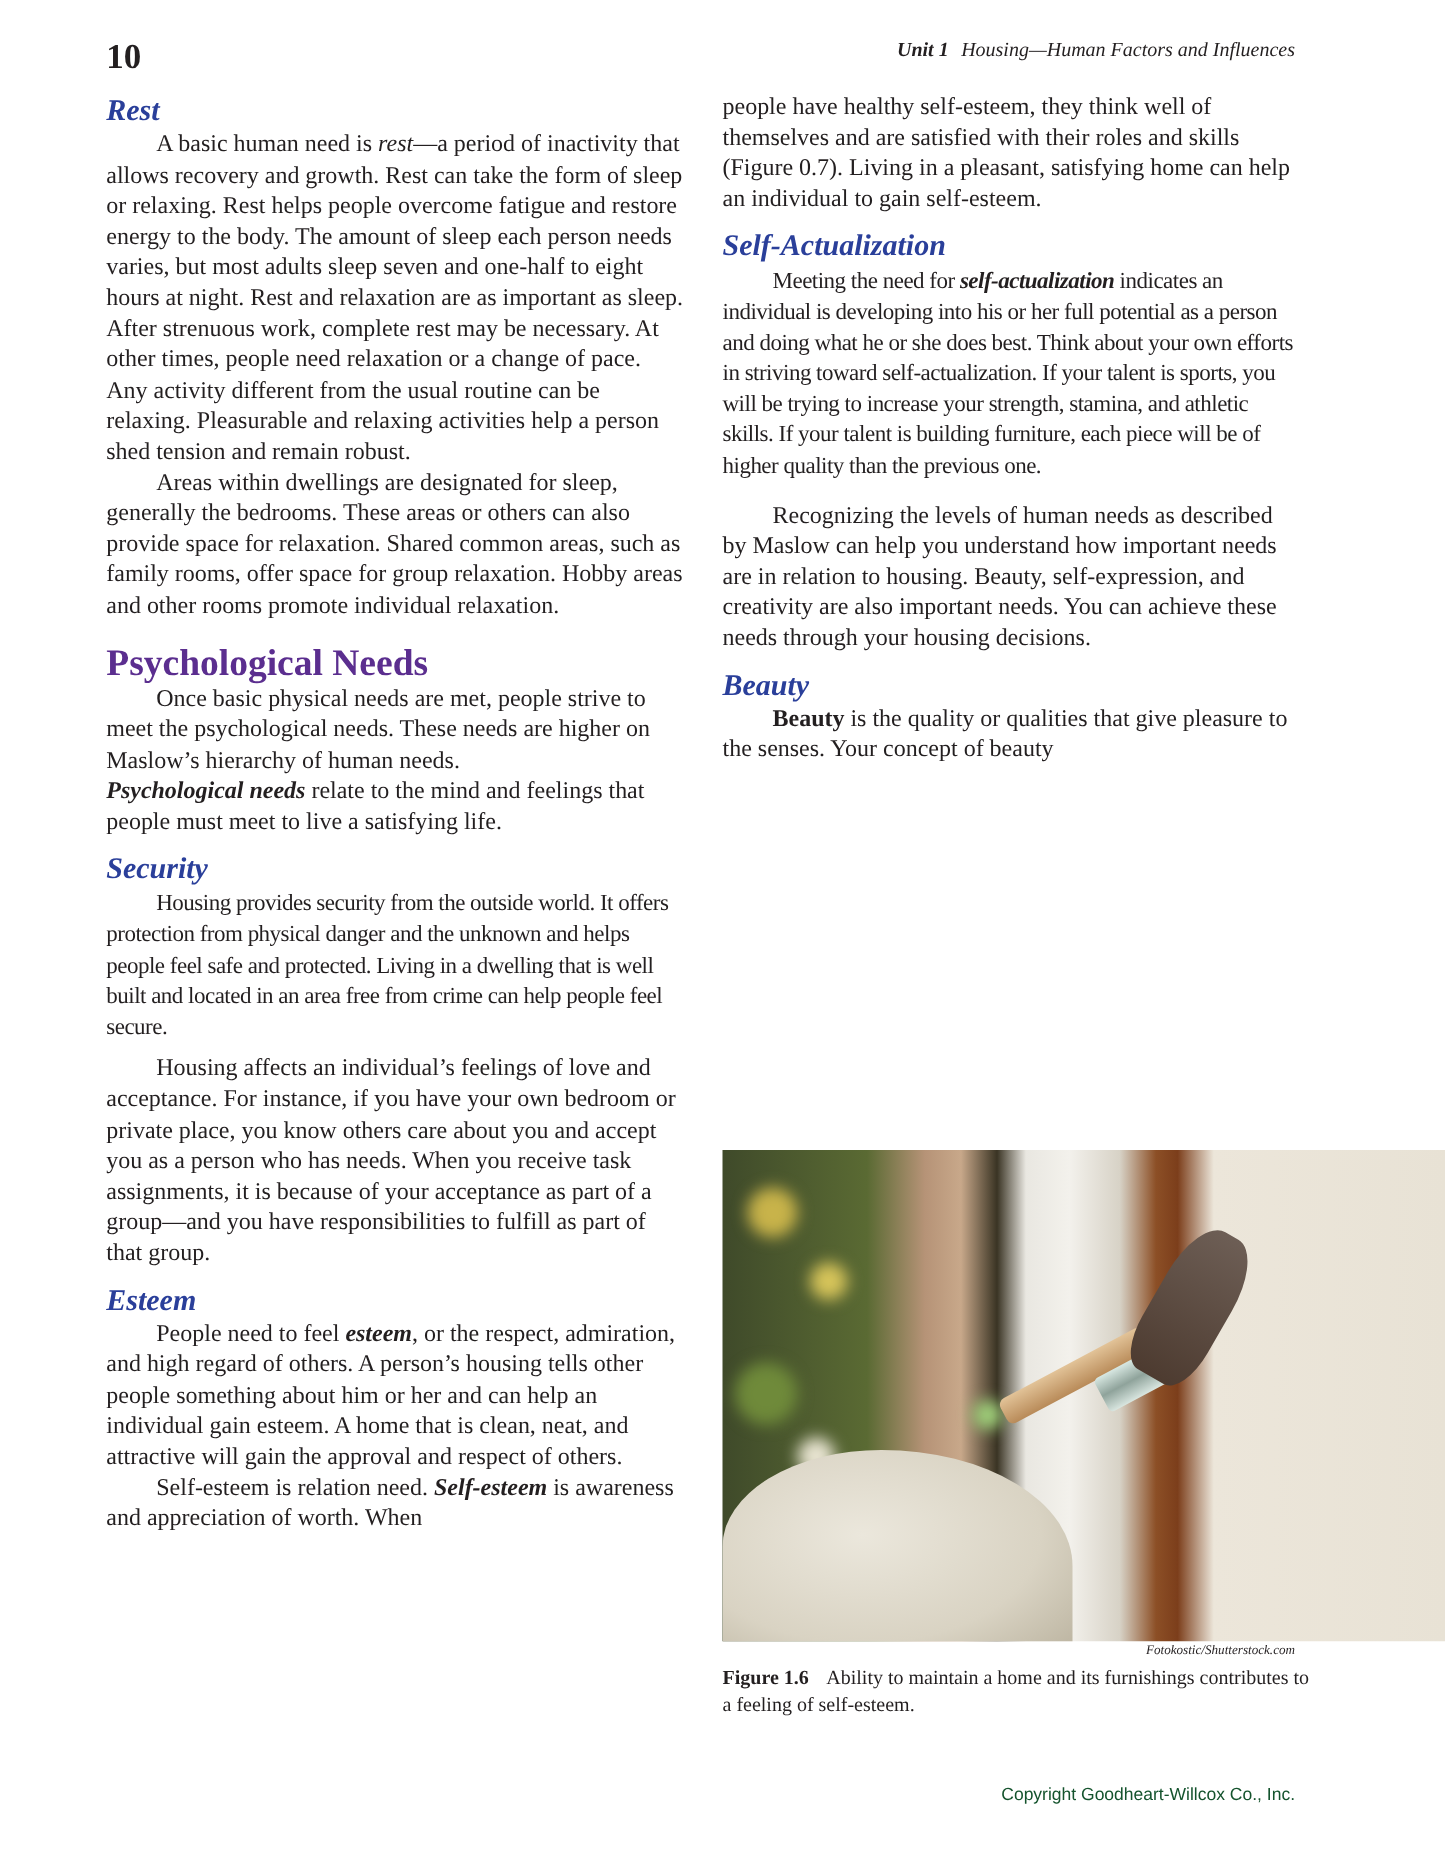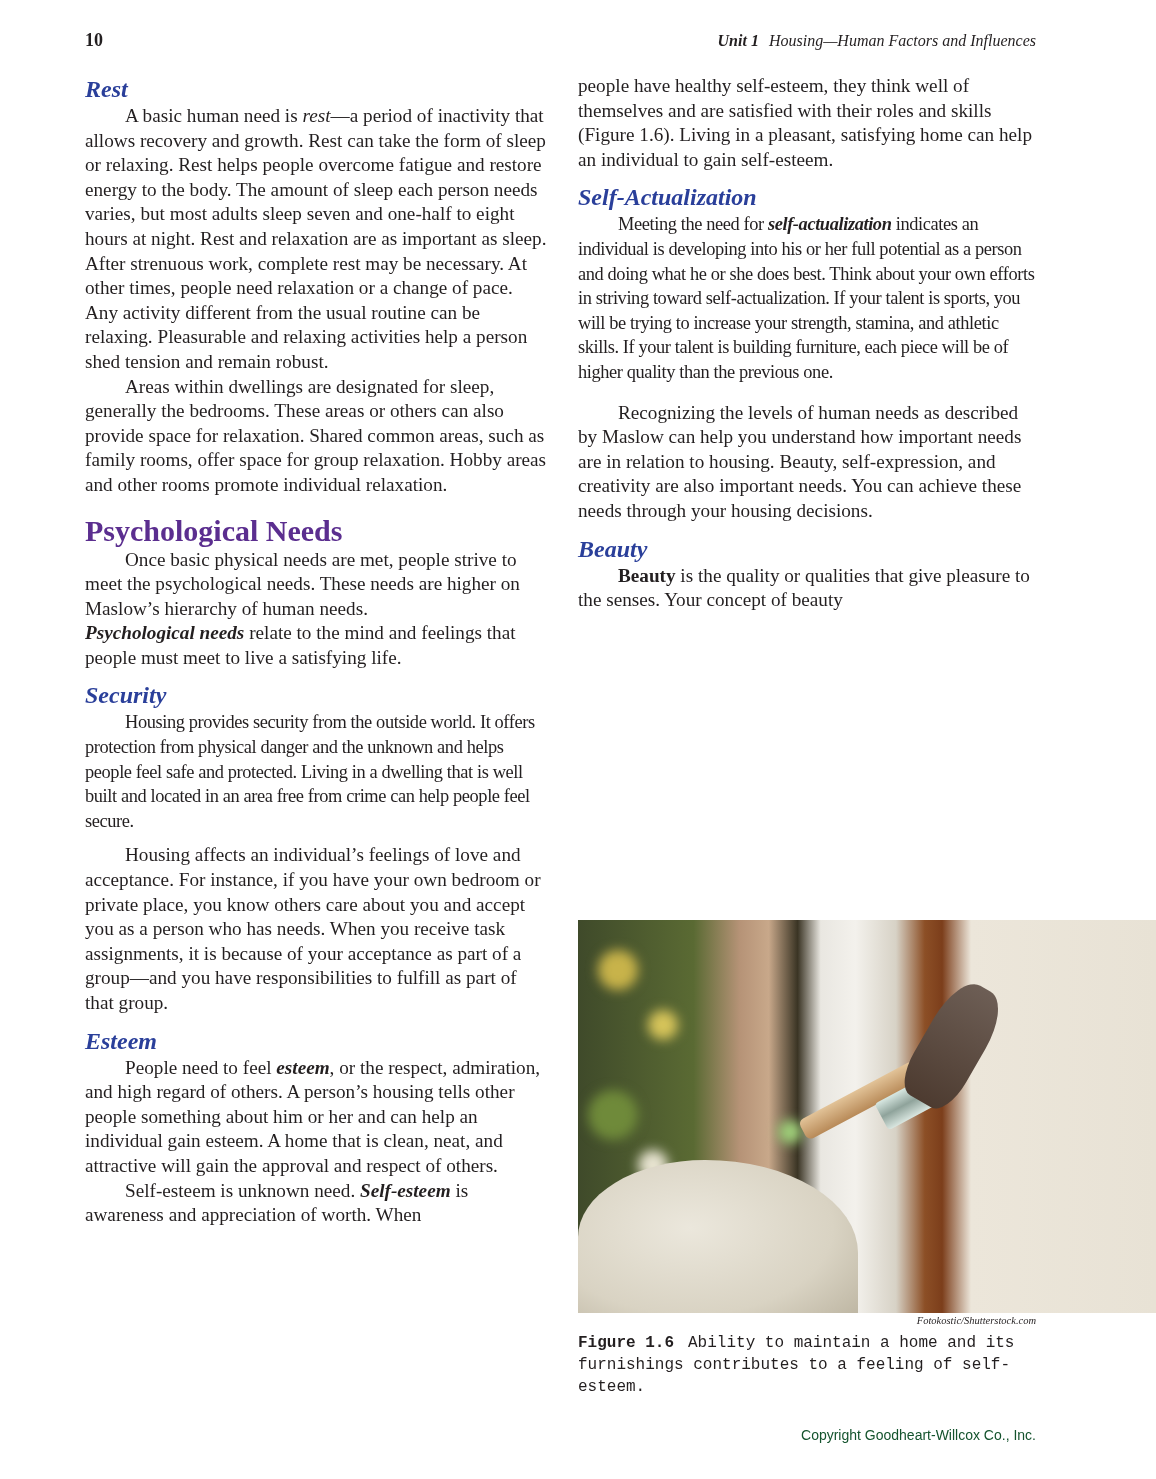--- a/index.html
+++ b/index.html
@@ -1,19 +1,19 @@
 <!DOCTYPE html>
 <html><head>
 <meta charset="utf-8">
 <style>
   html, body { margin: 0; padding: 0; background: #ffffff; }
   body { width: 1156px; height: 1479px; position: relative; overflow: hidden;
          font-family: "DejaVu Serif", "Liberation Serif", serif; color: #231f20; }
   .page-num { position: absolute; left: 85px; top: 30px; font-family: "Liberation Serif", serif;
-              font-weight: bold; font-size: 18px; }
+              font-weight: bold; font-size: 28px; }
   .running-head { position: absolute; right: 120px; top: 32px; font-family: "Liberation Serif", serif;
                   font-style: italic; font-size: 16px; color: #231f20; }
   .running-head .unit { font-weight: bold; margin-right: 10px; }
   .col { position: absolute; top: 74px; width: 462px; }
   .col.left { left: 85px; }
   .col.right { left: 578px; top: 74px; }
   p { margin: 0; font-family: "Liberation Serif", serif; font-size: 19.2px; line-height: 24.6px; text-indent: 40px; }
   p.noindent { text-indent: 0; }
   p.tight { font-size: 18.4px; letter-spacing: -0.4px; }
   h3 { margin: 0; font-family: "Liberation Serif", serif; font-style: italic; font-weight: bold;
@@ -33,21 +33,21 @@
   .figure .brush-handle { position: absolute; left: 225px; top: 200px; width: 130px; height: 22px;
                           background: linear-gradient(180deg, #e2c398, #b88a58); transform: rotate(-28deg);
                           transform-origin: left center; border-radius: 6px; }
   .figure .brush-ferrule { position: absolute; left: 300px; top: 168px; width: 60px; height: 30px;
                            background: linear-gradient(180deg, #d8e8e2, #8fa39b, #d9e6e0); transform: rotate(-28deg); border-radius: 4px; }
   .figure .bristles { position: absolute; left: 345px; top: 60px; width: 60px; height: 130px;
                       background: linear-gradient(180deg, #6d5e55, #4d3b30); border-radius: 40% 40% 30% 30%;
                       transform: rotate(30deg); }
   .credit { position: absolute; right: 120px; top: 1315px; font-family: Liberation Serif, serif;
             font-style: italic; font-size: 10.5px; color: #231f20; }
-  .caption { position: absolute; left: 578px; top: 1332px; width: 470px; font-family: Liberation Mono, monospace;
+  .caption { position: absolute; left: 578px; top: 1332px; width: 470px; font-family: Liberation Serif, serif;
              font-size: 16px; line-height: 22px; color: #231f20; }
   .caption .fig-label { font-weight: bold; margin-right: 14px; }
   .copyright { position: absolute; right: 120px; top: 1427px; font-family: "Liberation Sans", sans-serif;
                font-size: 14px; color: #14532d; }
 </style>
 </head>
 <body>
 
 <div class="page-num">10</div>
 <div class="running-head"><span class="unit">Unit 1</span><span>Housing—Human Factors and Influences</span></div>
@@ -60,25 +60,25 @@
   <h2>Psychological Needs</h2>
   <p><span>Once basic physical needs are met, people strive to meet the psychological needs. These needs are higher on Maslow’s hierarchy of human needs.</span><br><em class="term">Psychological needs</em><span> relate to the mind and feelings that people must meet to live a satisfying life.</span></p>
   <div class="gap-m"></div>
   <h3>Security</h3>
   <p class="tight">Housing provides security from the outside world. It offers protection from physical danger and the unknown and helps people feel safe and protected. Living in a dwelling that is well built and located in an area free from crime can help people feel secure.</p>
   <div class="gap-m"></div>
   <p>Housing affects an individual’s feelings of love and acceptance. For instance, if you have your own bedroom or private place, you know others care about you and accept you as a person who has needs. When you receive task assignments, it is because of your acceptance as part of a group—and you have responsibilities to fulfill as part of that group.</p>
   <div class="gap-m"></div>
   <h3>Esteem</h3>
   <p><span>People need to feel </span><em class="term">esteem</em><span>, or the respect, admiration, and high regard of others. A person’s housing tells other people something about him or her and can help an individual gain esteem. A home that is clean, neat, and attractive will gain the approval and respect of others.</span></p>
-  <p><span>Self-esteem is unknown need. </span><em class="term">Self-esteem</em><span> is awareness and appreciation of worth. When</span></p>
+  <p><span>Self-esteem is relation need. </span><em class="term">Self-esteem</em><span> is awareness and appreciation of worth. When</span></p>
 </div>
 
 <div class="col right">
-  <p class="noindent">people have healthy self-esteem, they think well of themselves and are satisfied with their roles and skills (Figure 1.6). Living in a pleasant, satisfying home can help an individual to gain self-esteem.</p>
+  <p class="noindent">people have healthy self-esteem, they think well of themselves and are satisfied with their roles and skills (Figure 0.7). Living in a pleasant, satisfying home can help an individual to gain self-esteem.</p>
   <div class="gap-m"></div>
   <h3>Self-Actualization</h3>
   <p class="tight"><span>Meeting the need for </span><em class="term">self-actualization</em><span> indicates an individual is developing into his or her full potential as a person and doing what he or she does best. Think about your own efforts in striving toward self-actualization. If your talent is sports, you will be trying to increase your strength, stamina, and athletic skills. If your talent is building furniture, each piece will be of higher quality than the previous one.</span></p>
   <div class="gap-l"></div>
   <p>Recognizing the levels of human needs as described by Maslow can help you understand how important needs are in relation to housing. Beauty, self-expression, and creativity are also important needs. You can achieve these needs through your housing decisions.</p>
   <div class="gap-m"></div>
   <h3>Beauty</h3>
   <p><b class="term">Beauty</b><span> is the quality or qualities that give pleasure to the senses. Your concept of beauty</span></p>
 </div>
 

